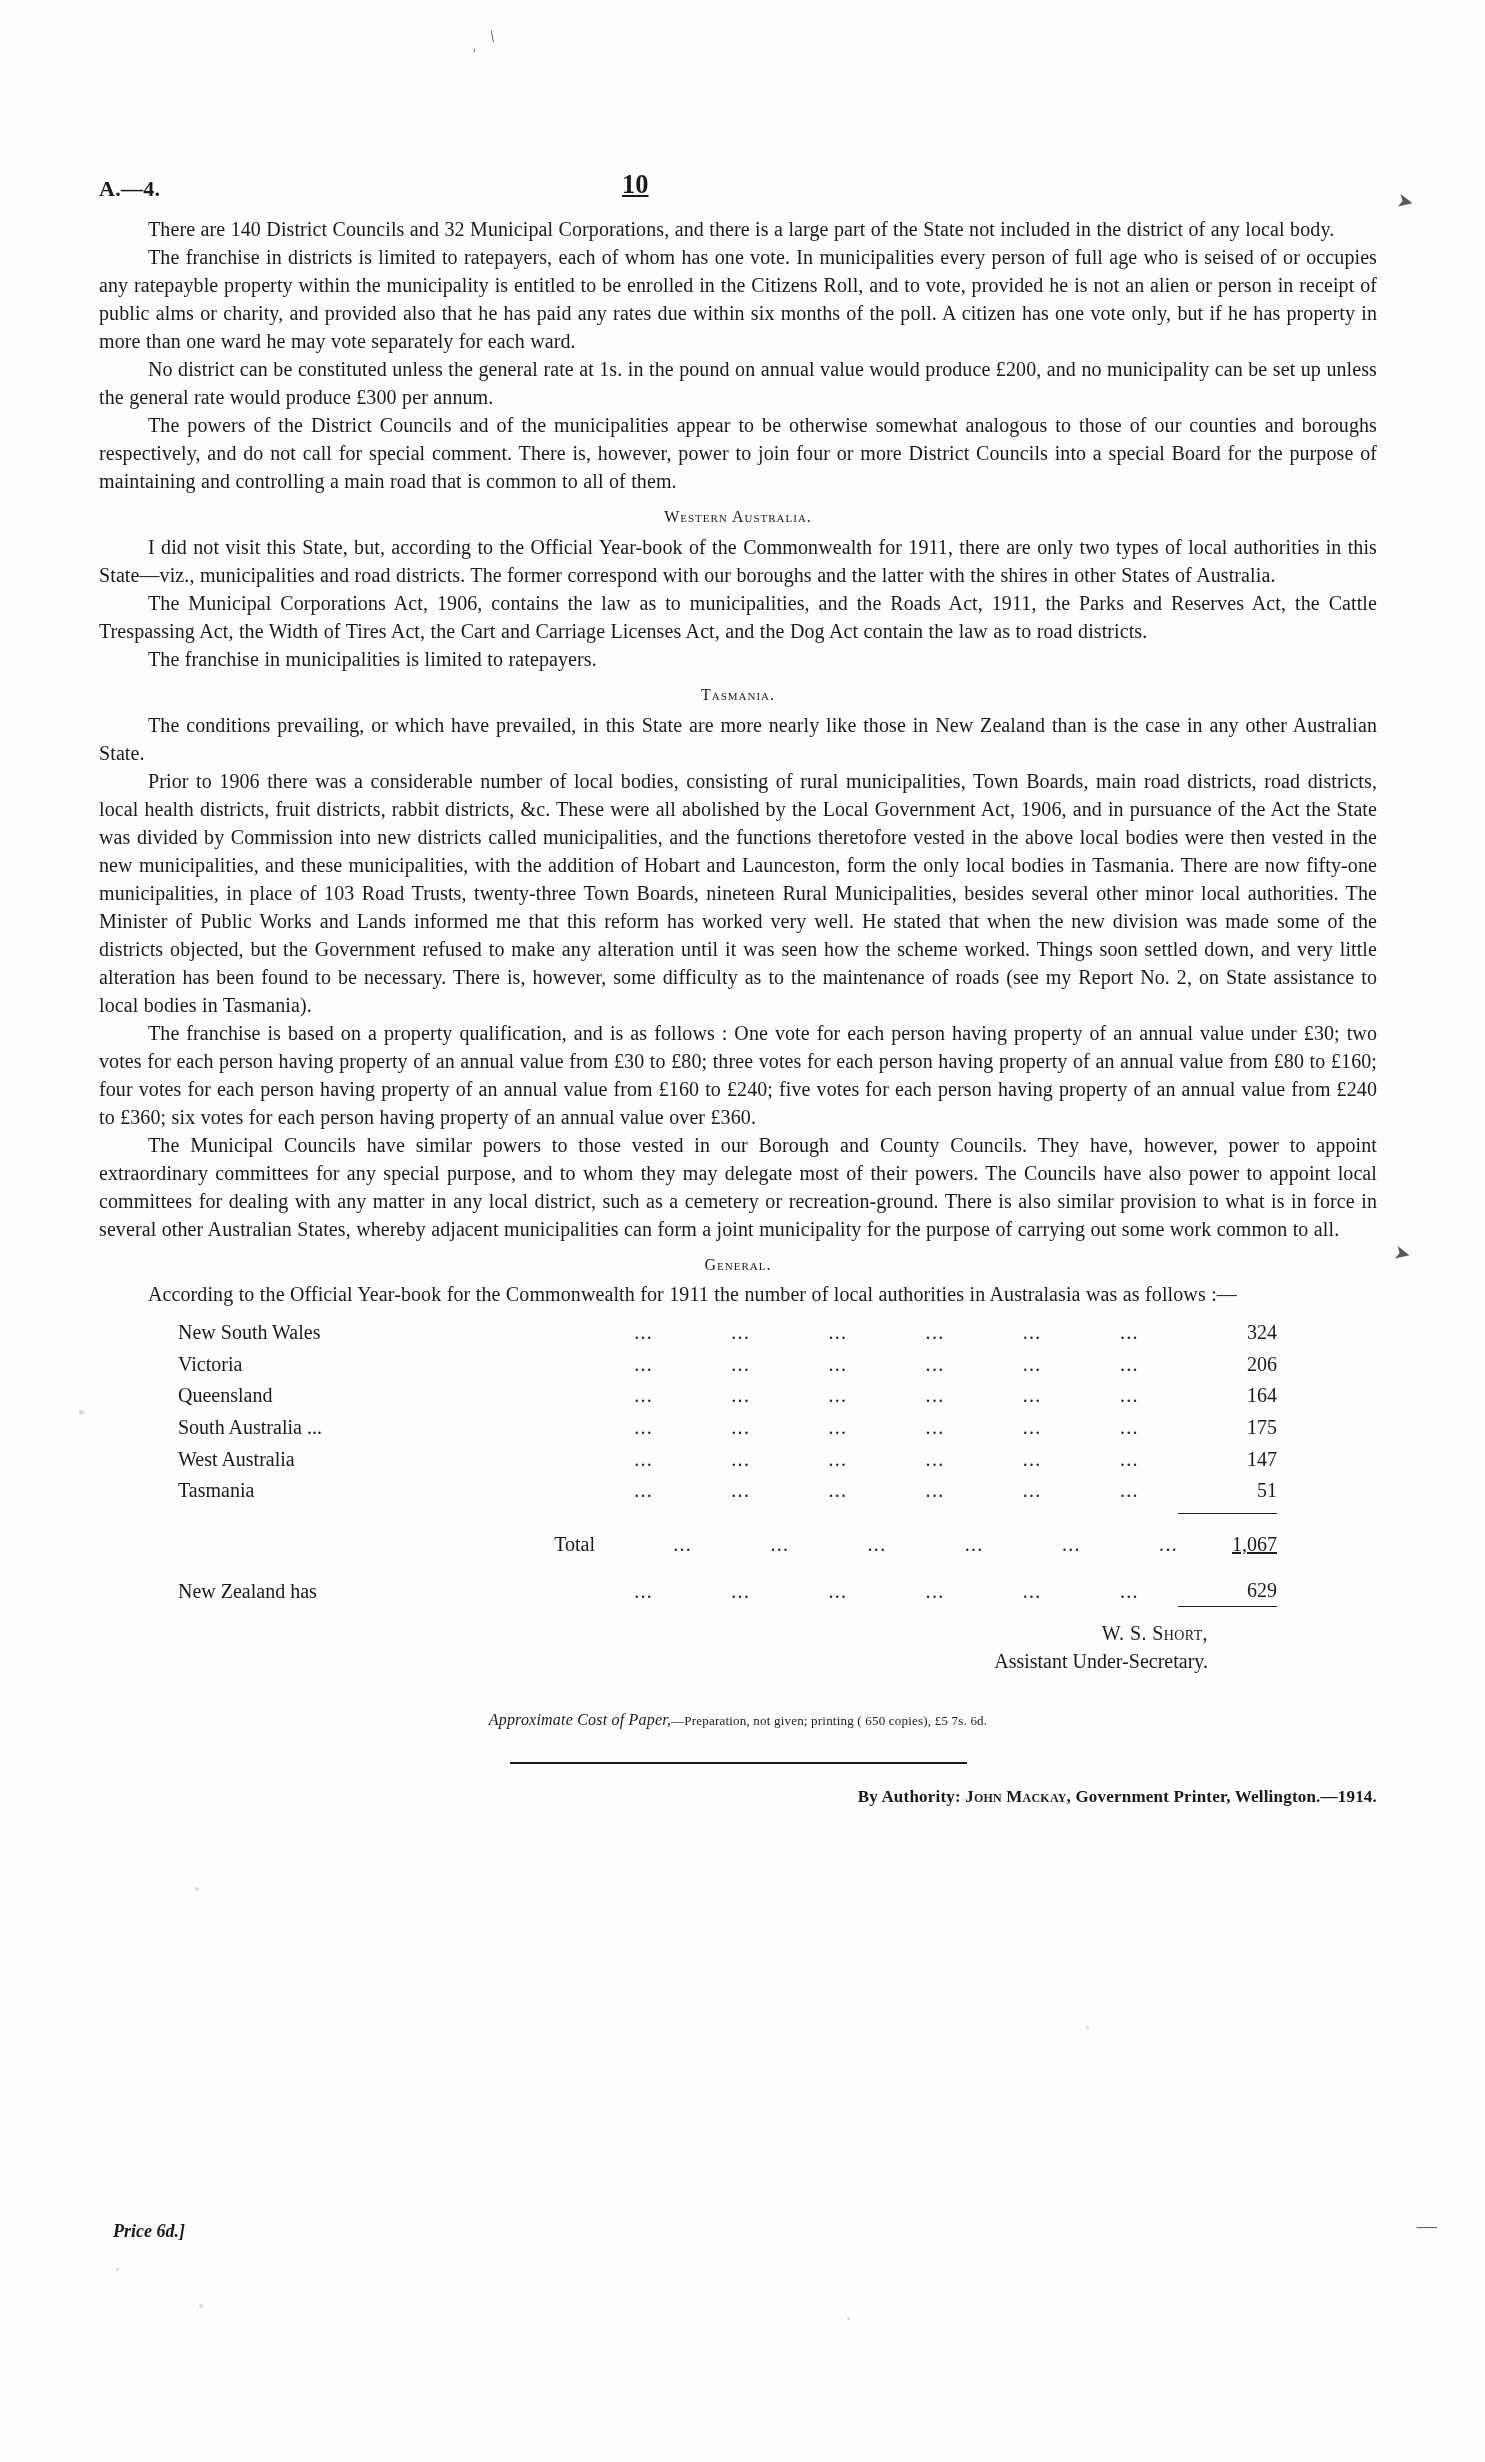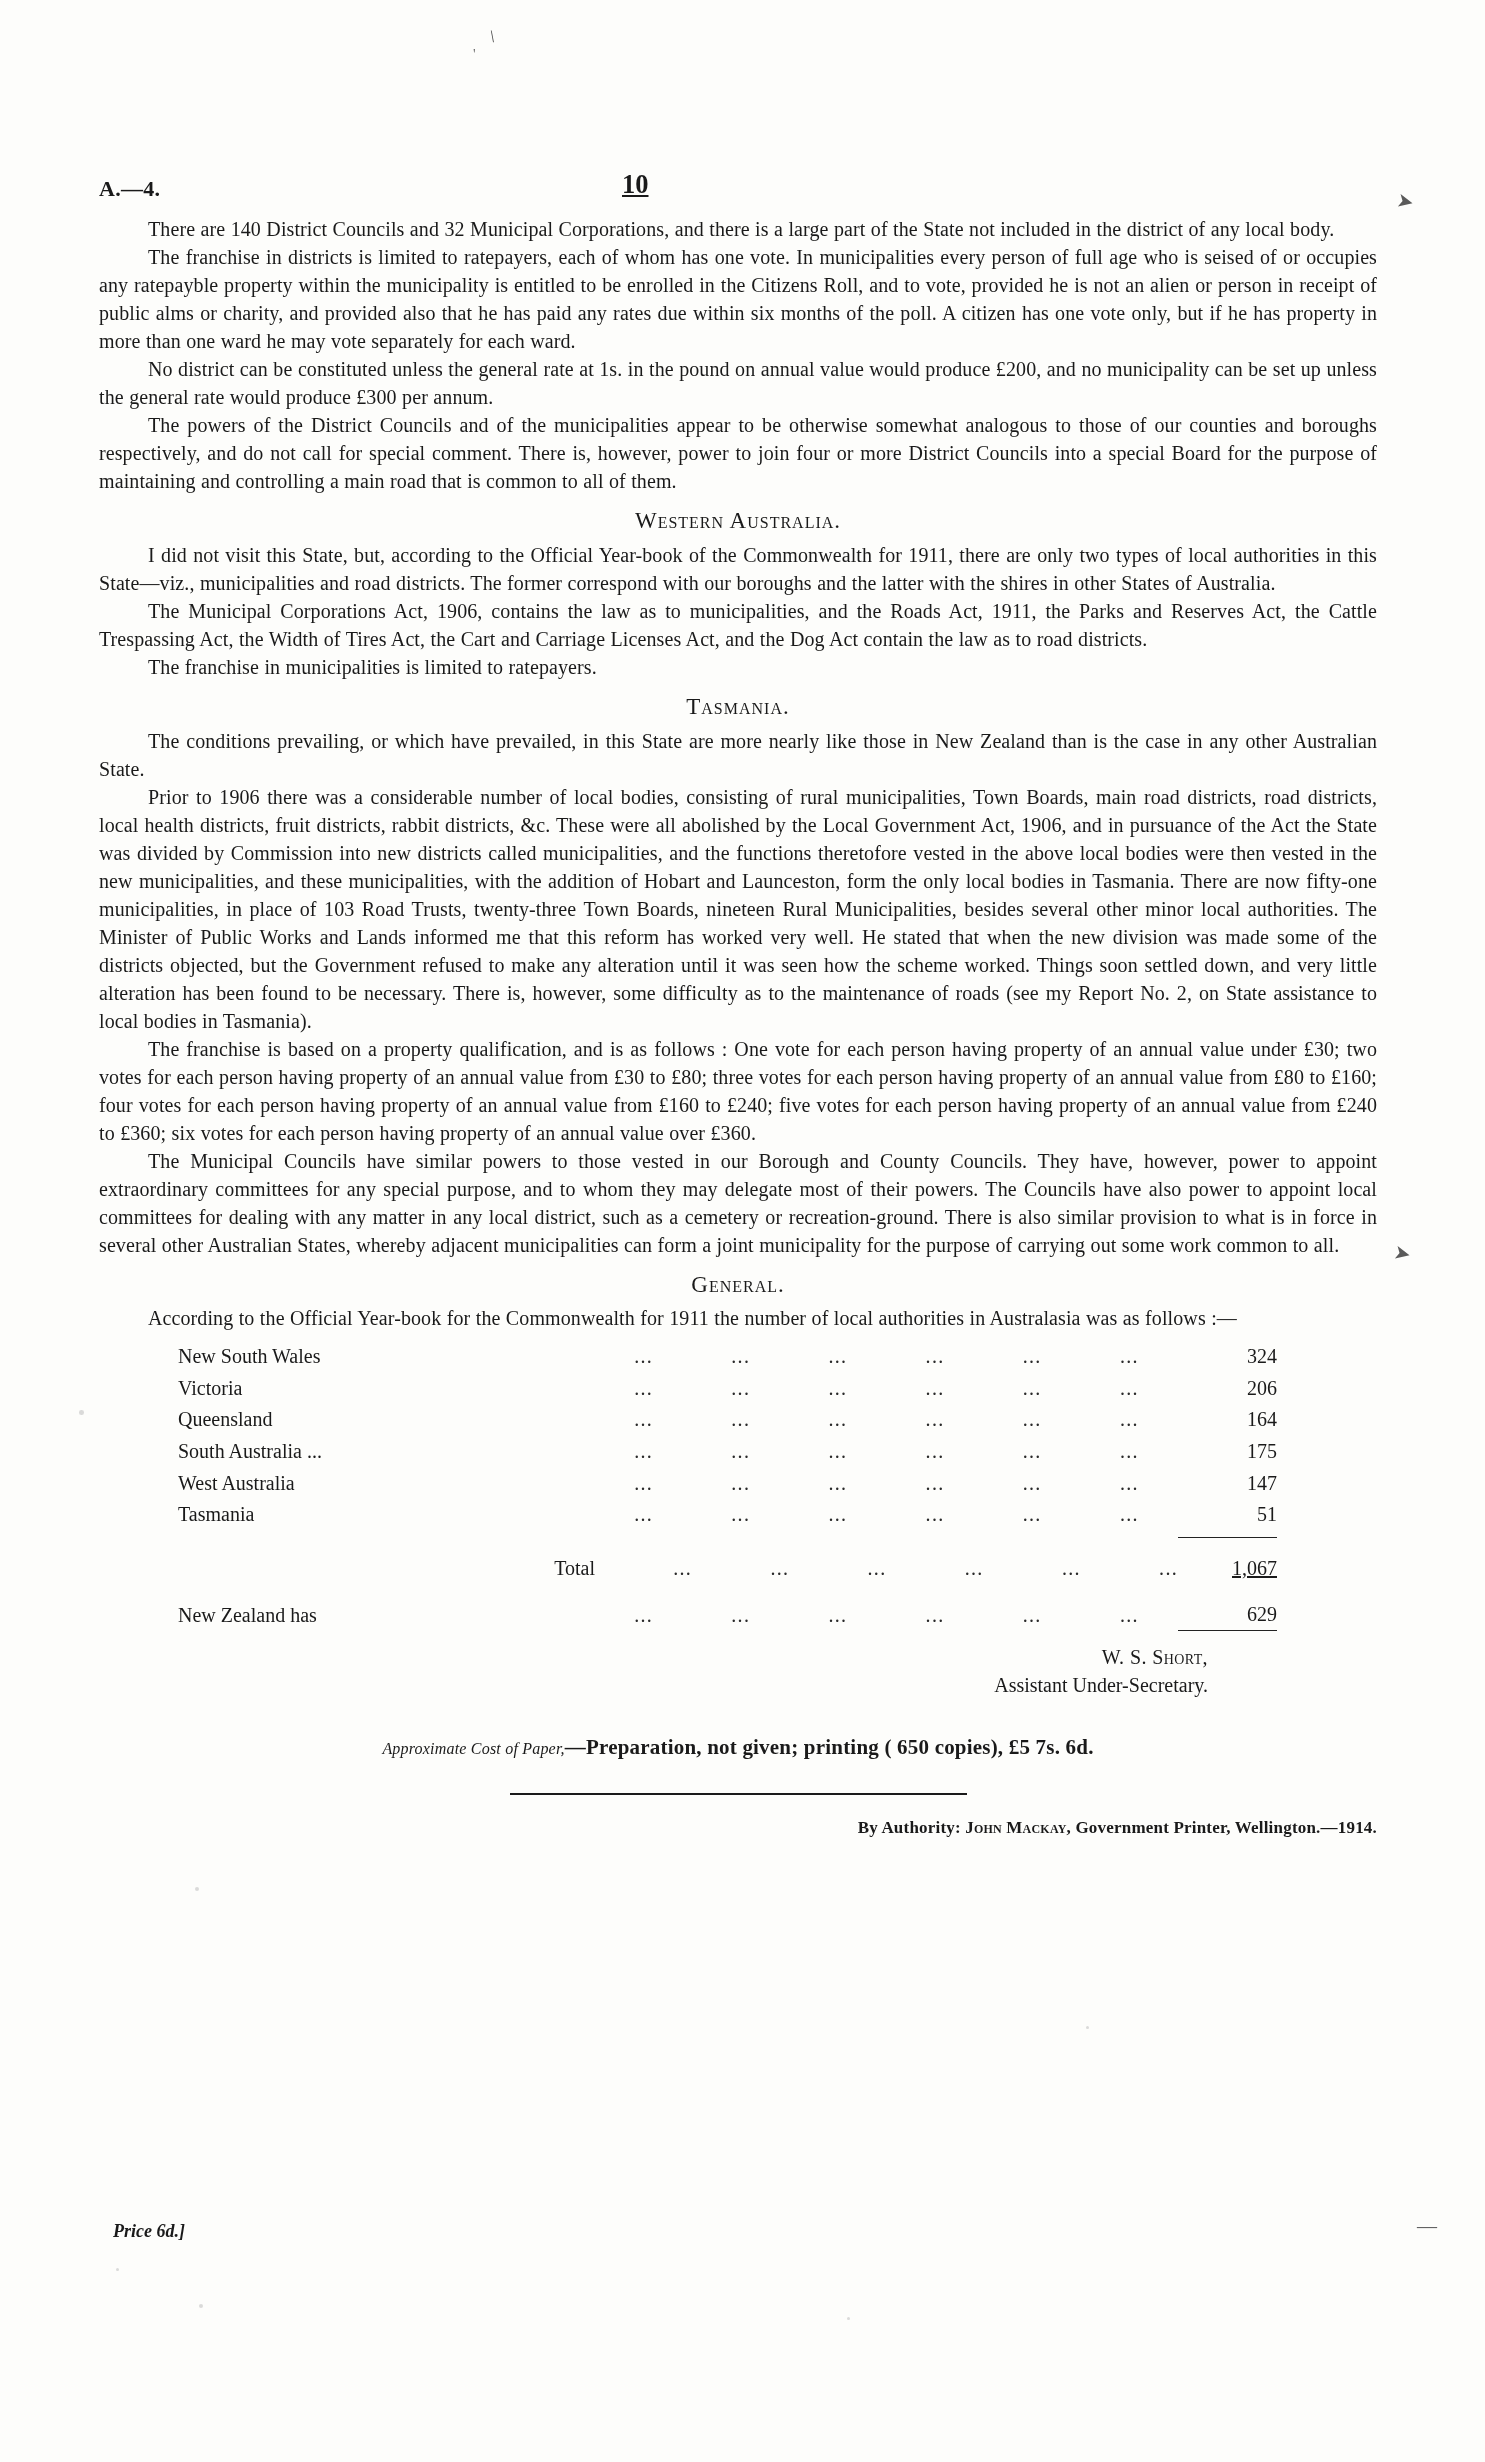--- a/index.html
+++ b/index.html
@@ -98,21 +98,21 @@
     margin: 0 0 0 0;
     font-size: 20px;
     line-height: 28px;
     text-align: justify;
     text-indent: 49px;
     letter-spacing: 0.1px;
     word-spacing: 0.3px;
   }
   h2.section {
     text-align: center;
-    font-size: 23px;
+    font-size: 16px;
     font-weight: normal;
     font-variant: small-caps;
     letter-spacing: 1px;
     margin: 13.2px 0 6.6px 0;
   }
   
   .table-wrap {
     margin-top: 8px;
     margin-left: 79px;
     width: 1099px;
@@ -150,21 +150,21 @@
     line-height: 28px;
   }
   .sig-name { font-variant: small-caps; letter-spacing: 0.4px; }
   .cost-note {
     margin-top: 36px;
     text-align: center;
     font-size: 16px;
     font-style: italic;
     letter-spacing: 0.2px;
   }
-  .cost-note .roman { font-style: normal; font-weight: bold; font-size: 21px; }
+  .cost-note .roman { font-style: normal; font-weight: normal; font-size: 13px; }
   .rule {
     margin: 33px auto 0 auto;
     width: 457px;
     height: 2px;
     background: #1a1a1a;
   }
   .authority {
     margin-top: 22.5px;
     text-align: right;
     font-size: 17px;

